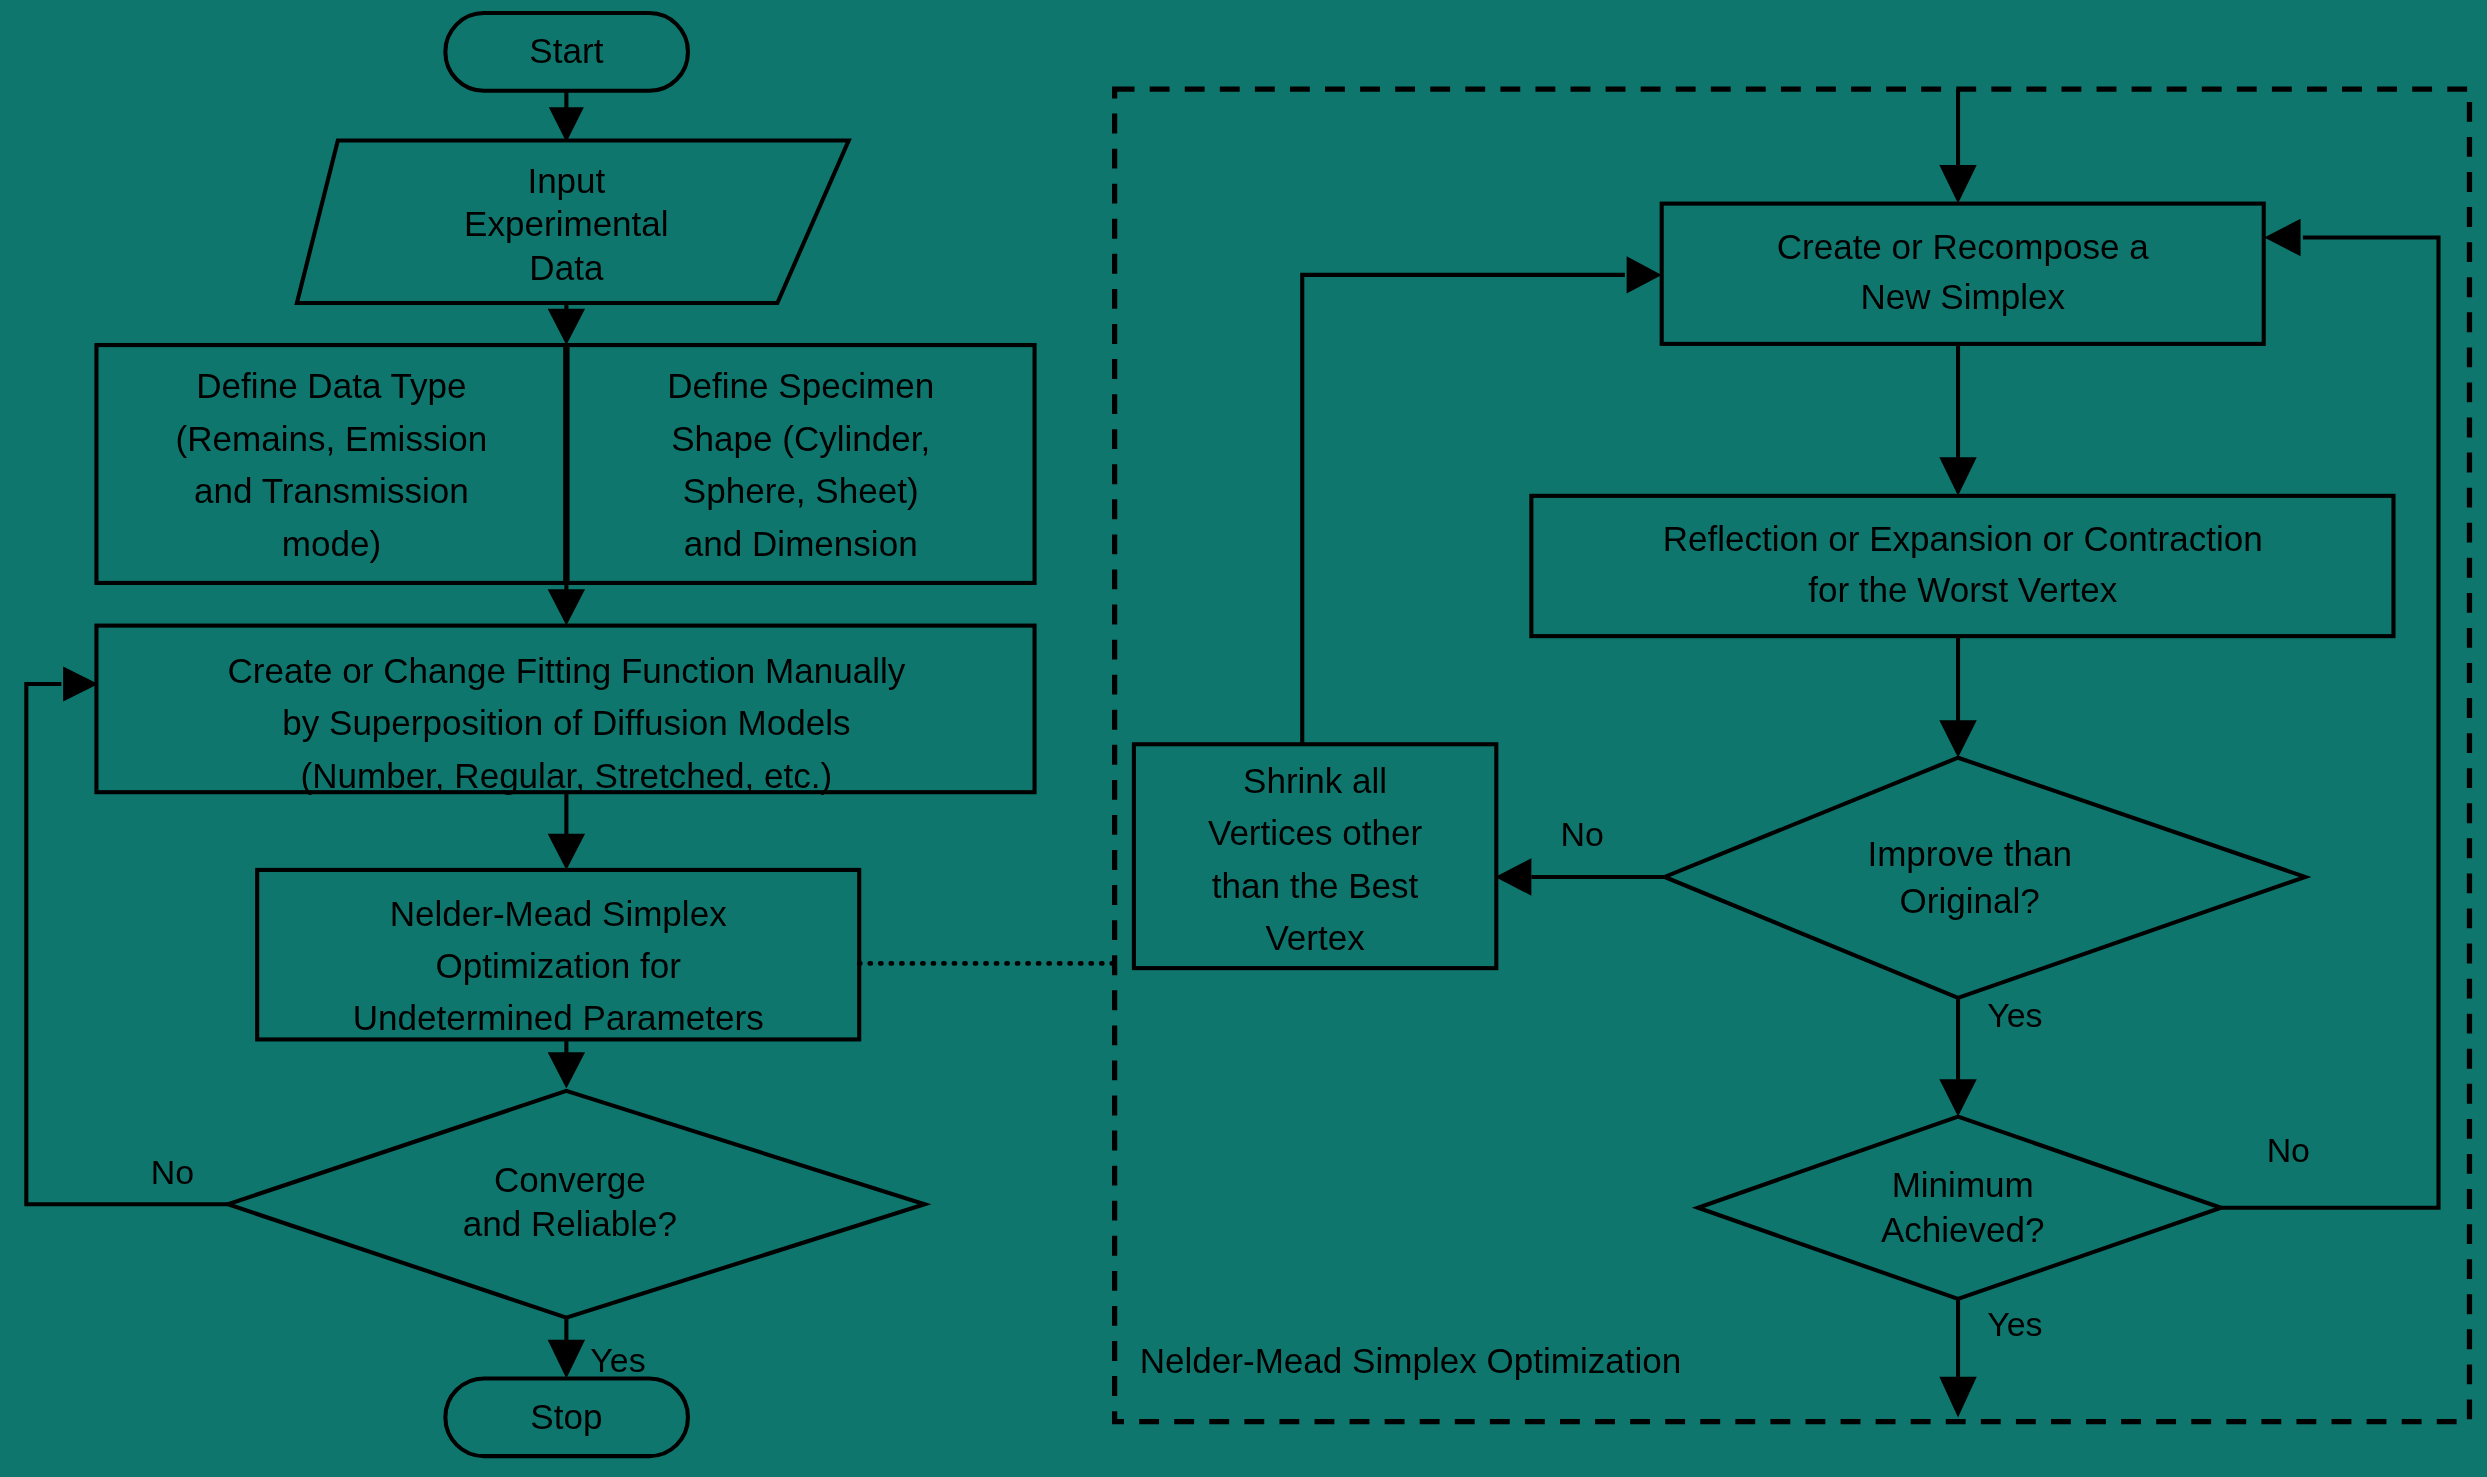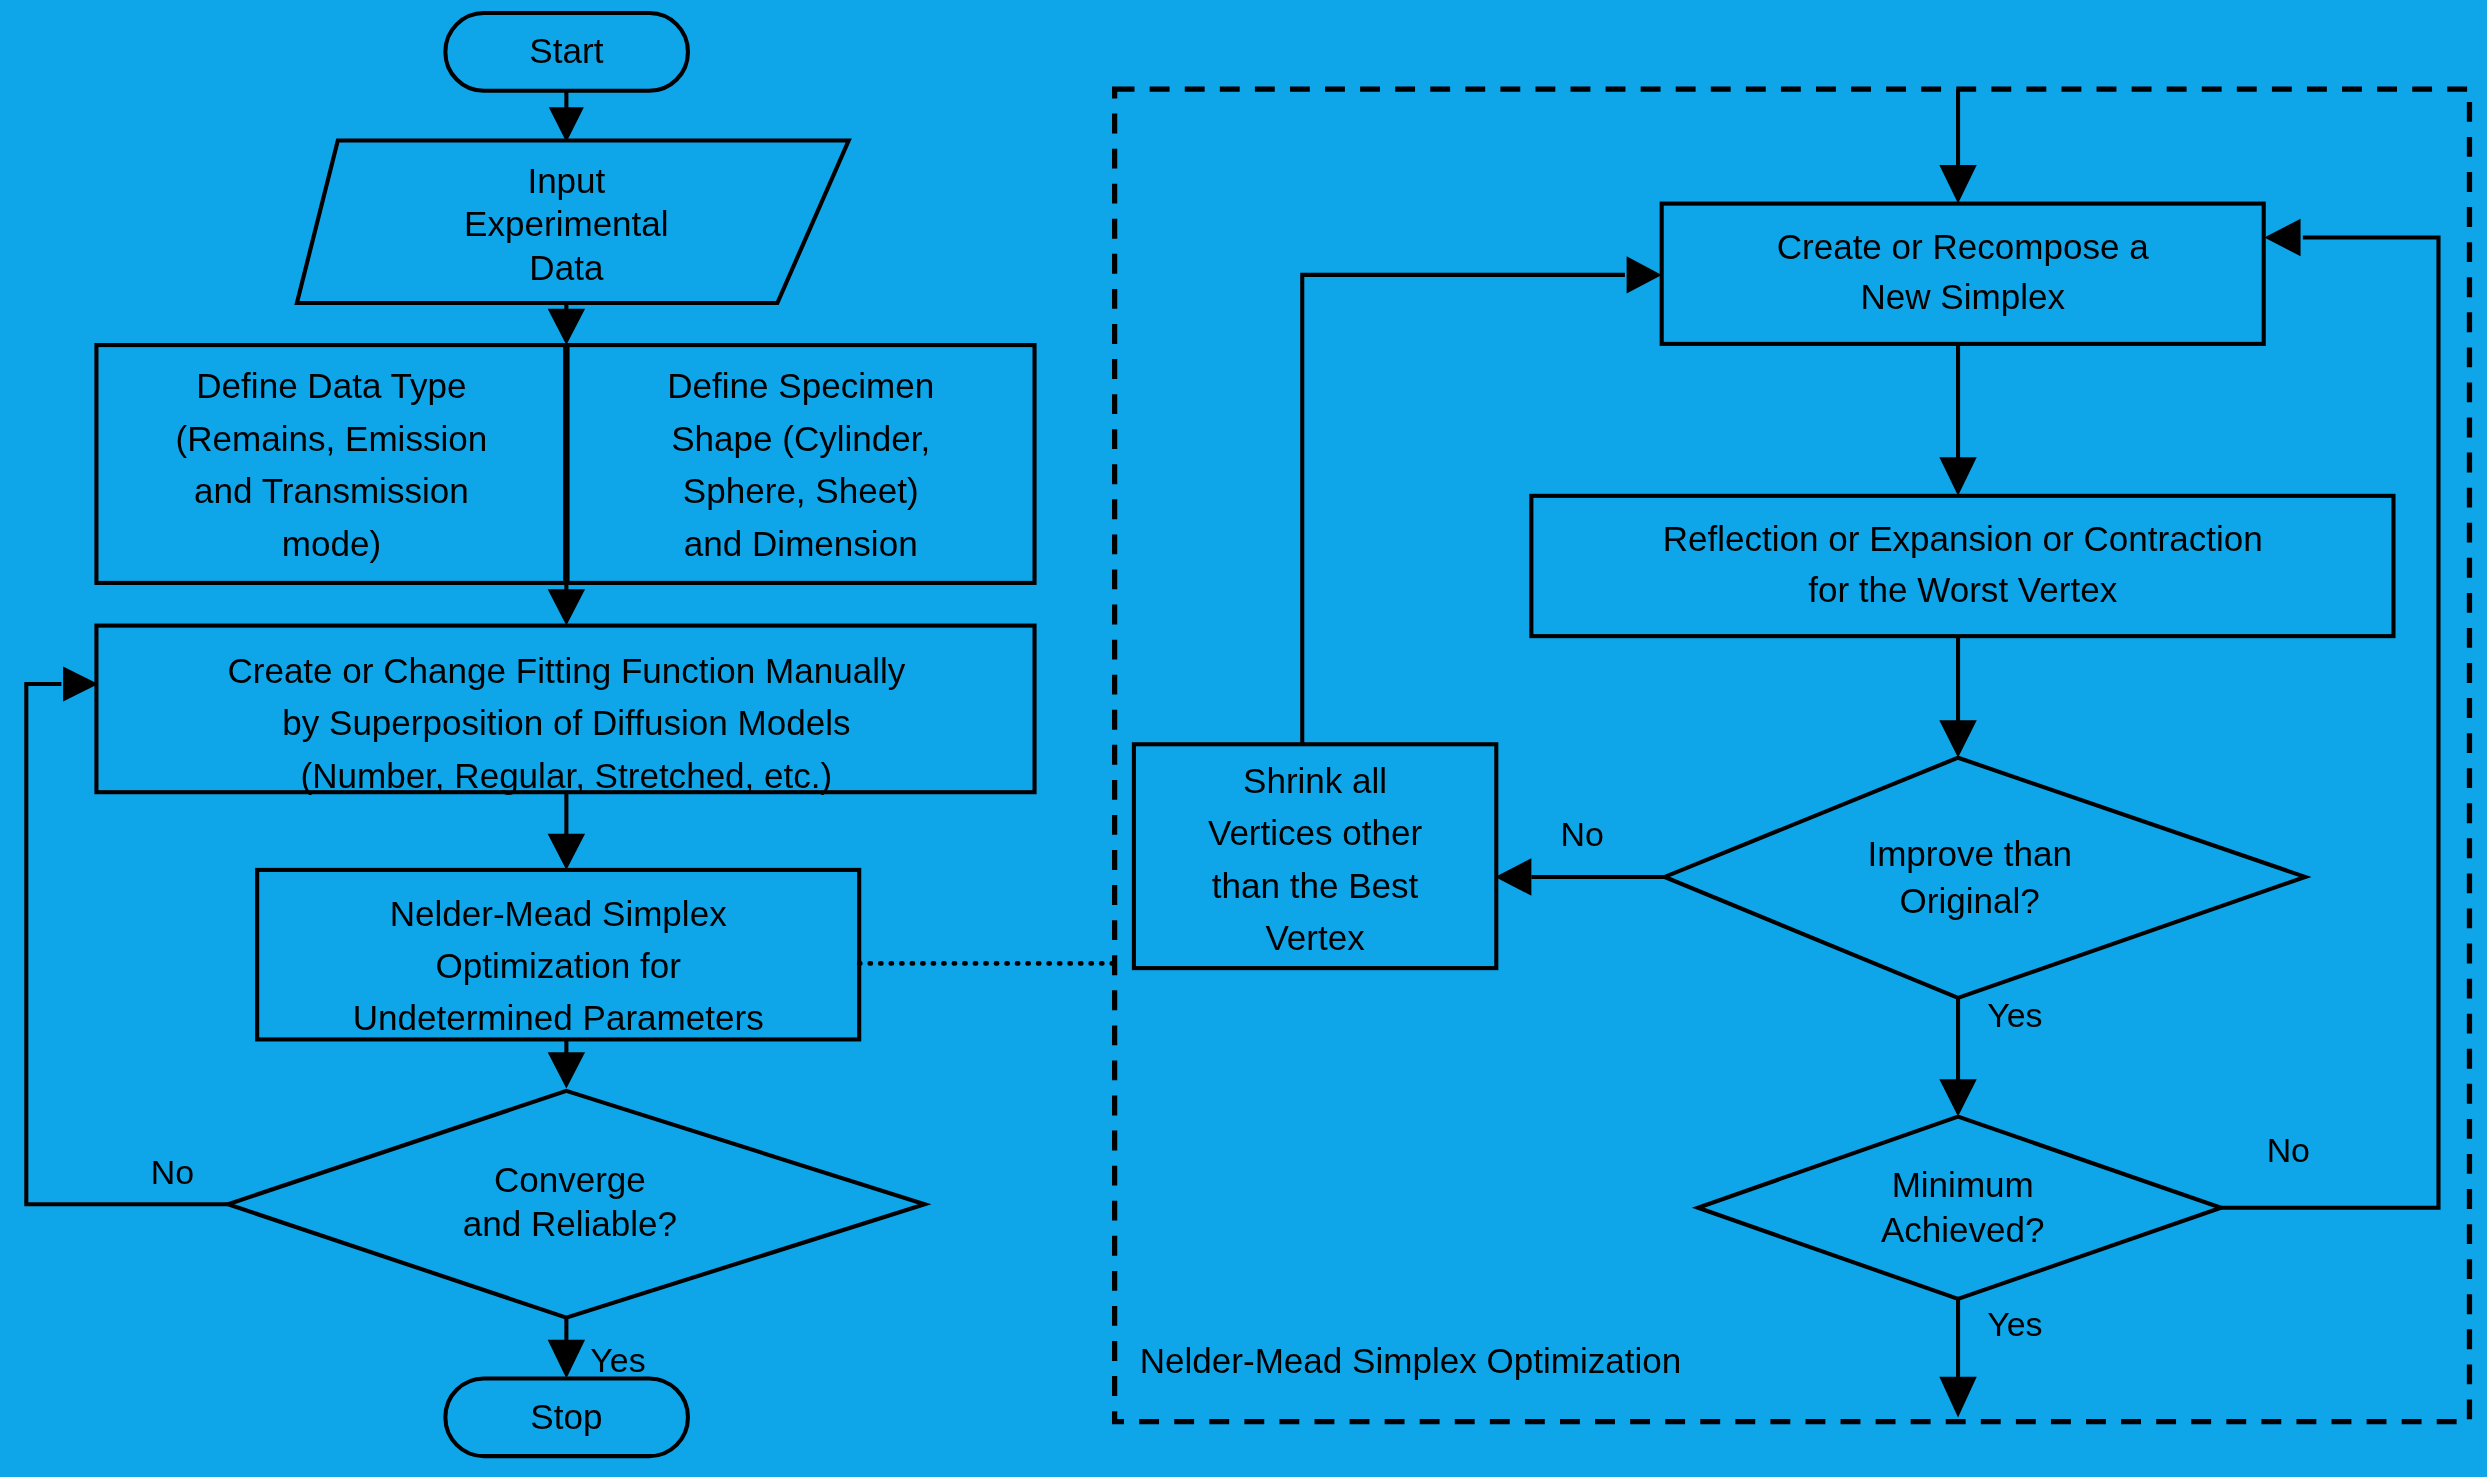--- a/index.html
+++ b/index.html
@@ -4,21 +4,21 @@
 <style>
   html, body {
     margin: 0;
     padding: 0;
     background: #ffffff;
   }
   #root {
     position: relative;
     width: 2487px;
     height: 1478px;
-    background: #0ea5e9;
+    background: #0f766e;
     font-family: "Liberation Sans", sans-serif;
   }
   svg.flow {
     display: block;
     width: 2487px;
     height: 1478px;
   }
   .shape-fill { fill: #ffffff; }
   .stroke { stroke: #000000; fill: none; }
   .lw-box { stroke-width: 7; }

